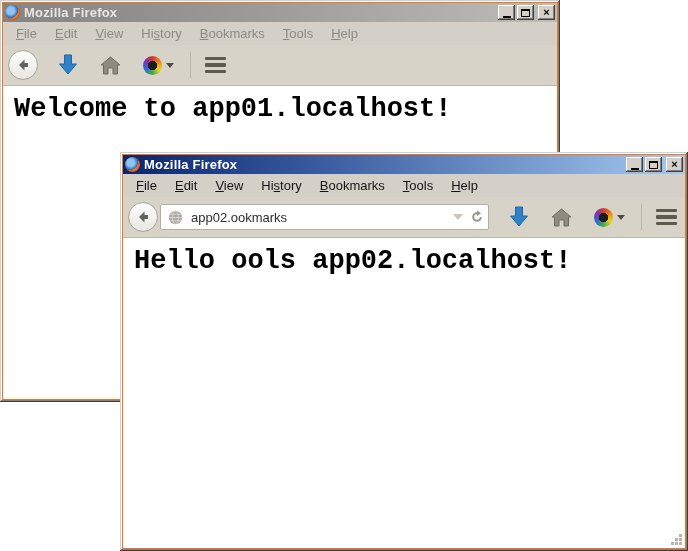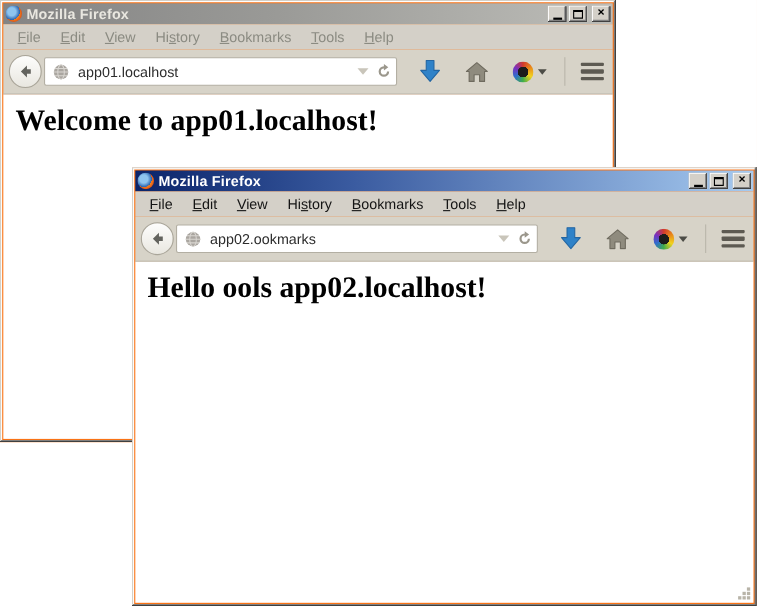--- a/index.html
+++ b/index.html
@@ -72,21 +72,21 @@
                       conic-gradient(#d33a2c, #e88a1a, #f2d21f, #3fae49, #2e6fcc, #7b2fbf, #d33a2c);
           box-shadow: inset 0 0 0 1.5px #3a3a3a, radial-gradient(#fff,#fff); }
   .caret { width:0; height:0; border-left:4px solid transparent;
            border-right:4px solid transparent; border-top:5px solid #4c4c46; }
   .sep { width:1px; height:26px; background:#bab6aa; margin:0 12px 0 16px; }
   .hamburger { display:flex; flex-direction:column; gap:3px; margin-left:2px; }
   .hamburger .bar { width:21px; height:3.5px; background:#5d5a52; border-radius:1px; }
 
   
   .content { flex:1; background:#ffffff; position:relative; overflow:hidden; }
-  .content h1 { font-family:Liberation Serif, serif; font-weight:bold;
+  .content h1 { font-family:Liberation Mono, monospace; font-weight:bold;
                 font-size:27px; color:#000; margin:8px 0 0 11px; white-space:nowrap; }
   .grip { position:absolute; right:1px; bottom:1px; }
 </style>
 </head>
 <body>
 
 <div class="stage">
 
   <div class="window win1 win-inactive">
     <div class="titlebar inactive">
@@ -110,34 +110,20 @@
         <div class="menu-item"><span class="u">V</span>iew</div>
         <div class="menu-item">Hi<span class="u">s</span>tory</div>
         <div class="menu-item"><span class="u">B</span>ookmarks</div>
         <div class="menu-item"><span class="u">T</span>ools</div>
         <div class="menu-item"><span class="u">H</span>elp</div>
       </div>
     <div class="navbar">
       <div class="back-btn">
         <svg width="16" height="16" viewBox="0 0 16 16">
           <path d="M9.5 2.5 L4 8 L9.5 13.5 L9.5 10 L13 10 L13 6 L9.5 6 Z" fill="#63635e"></path>
-        </svg>
-      </div>
-      <div class="urlbar">
-        <svg class="globe" width="15" height="15" viewBox="0 0 16 16">
-          <circle cx="8" cy="8" r="7" fill="#aaa6a0"></circle>
-          <ellipse cx="8" cy="8" rx="3.2" ry="7" fill="none" stroke="#d9d6d1" stroke-width="1"></ellipse>
-          <line x1="1" y1="8" x2="15" y2="8" stroke="#d9d6d1" stroke-width="1"></line>
-          <line x1="2.2" y1="4.5" x2="13.8" y2="4.5" stroke="#d9d6d1" stroke-width="1"></line>
-          <line x1="2.2" y1="11.5" x2="13.8" y2="11.5" stroke="#d9d6d1" stroke-width="1"></line>
-        </svg>
-        <div class="url-text">app01.localhost</div>
-        <div class="url-drop"></div>
-        <svg width="16" height="16" viewBox="0 0 16 16">
-          <path d="M12.8 8 A4.8 4.8 0 1 1 8 3.2 L8 1.2 L12 4.2 L8 7.2 L8 5.2 A2.8 2.8 0 1 0 10.8 8 Z" fill="#9b978c"></path>
         </svg>
       </div>
       <div class="toolicon dl">
         <svg width="20" height="22" viewBox="0 0 20 22">
           <path d="M6.5 1 L13.5 1 L13.5 10 L18.5 10 L10 20 L1.5 10 L6.5 10 Z" fill="#2f82c8" stroke="#2366a3" stroke-width="1" stroke-linejoin="round"></path>
         </svg>
       </div>
       <div class="toolicon home">
         <svg width="21" height="19" viewBox="0 0 21 19">
           <path d="M10.5 1 L20 9 L17.5 9 L17.5 18 L13 18 L13 12 L8 12 L8 18 L3.5 18 L3.5 9 L1 9 Z" fill="#8f8b7e" stroke="#6f6b5f" stroke-width="1" stroke-linejoin="round"></path>

